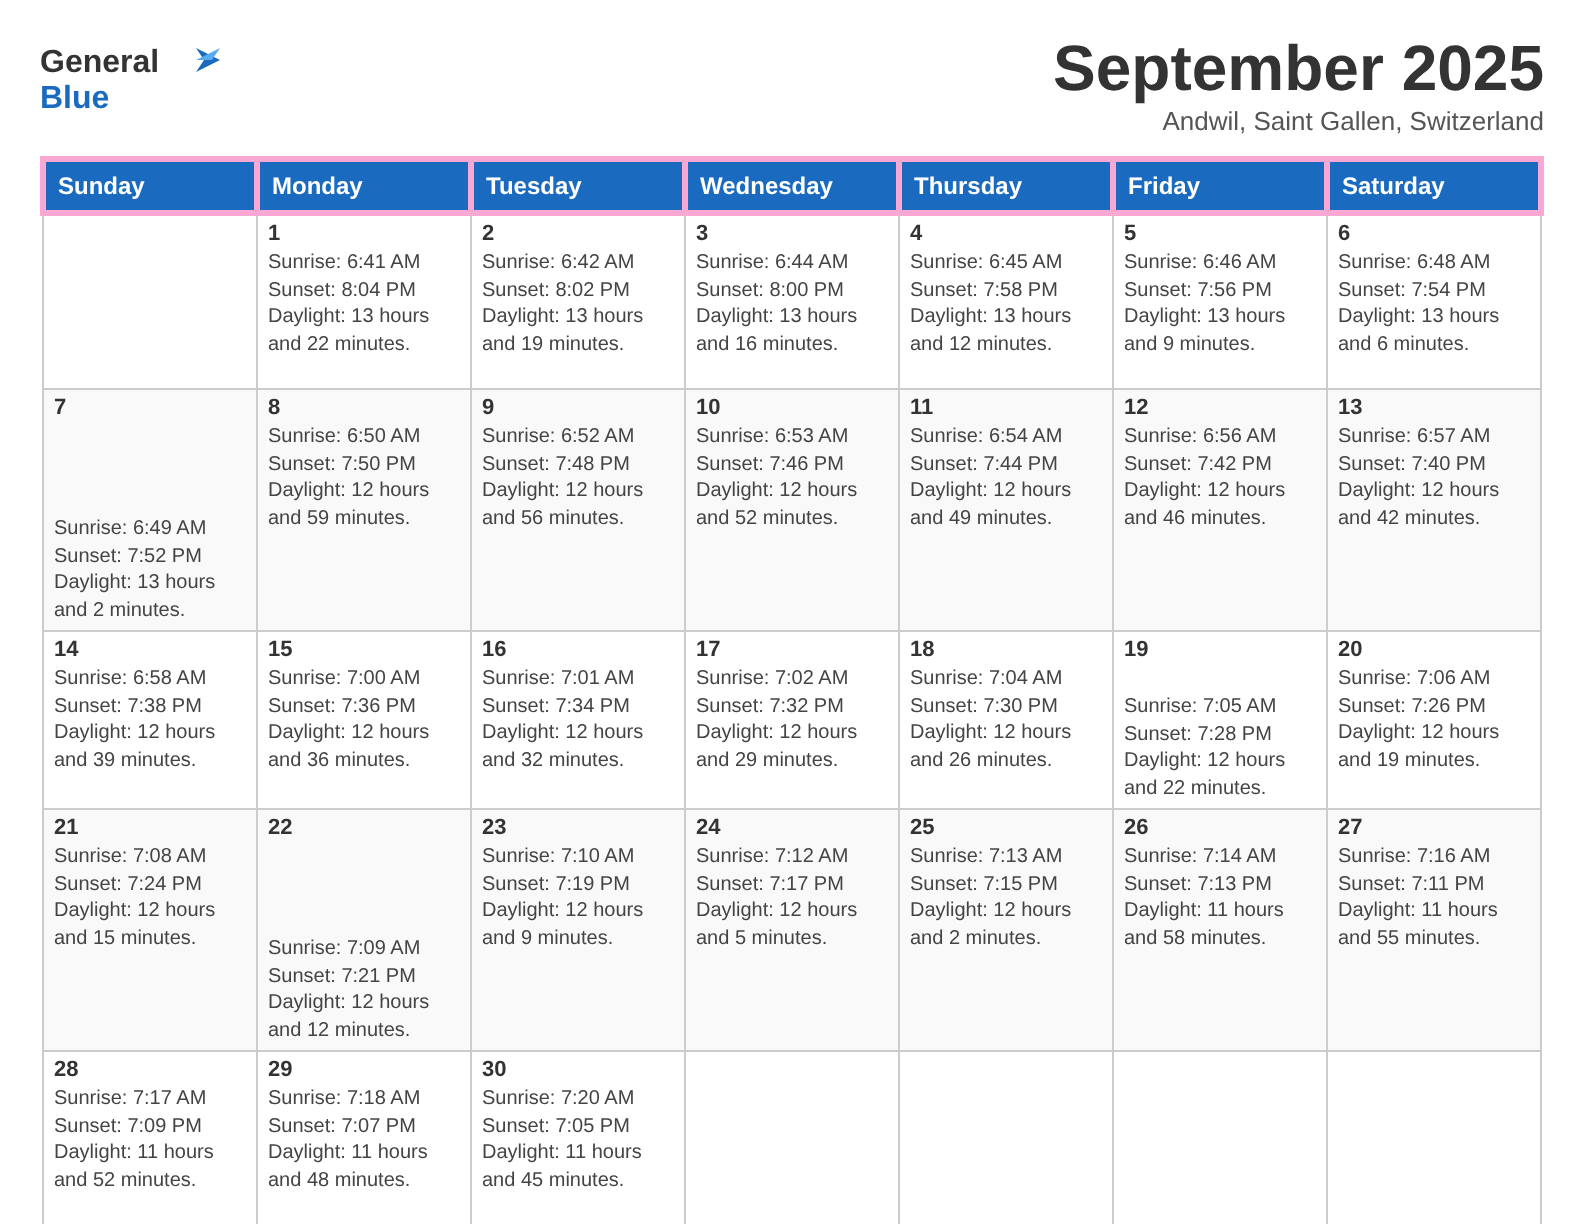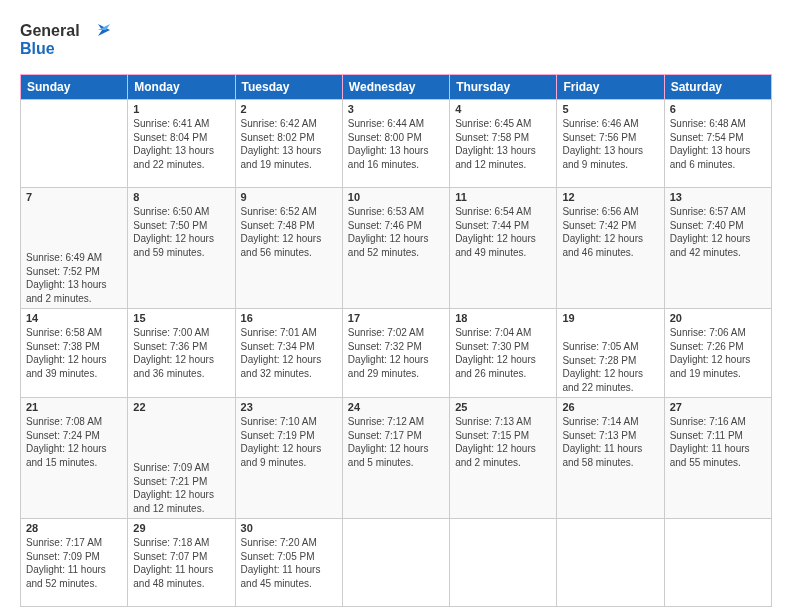--- a/index.html
+++ b/index.html
@@ -46,21 +46,21 @@
       width: 100%;
       table-layout: fixed;
     }
     .calendar th {
       background-color: #1a6bbf;
       color: #fff;
       font-size: 12px;
       font-weight: bold;
       text-align: left;
       padding: 5px 6px;
-      border: 1px solid #f9a8d4;
+      border: 3px solid #f9a8d4;
     }
     .calendar td {
       border: 1px solid #ccc;
       vertical-align: top;
       padding: 3px 5px;
       font-size: 9.5px;
       color: #333;
       height: 88px;
     }
     .day-num {
@@ -97,20 +97,24 @@
       <div>
         <svg width="90" height="44" viewBox="0 0 90 44">
           <text x="0" y="20" font-family="Arial" font-size="16" font-weight="bold" fill="#333">General</text>
           <text x="0" y="38" font-family="Arial" font-size="16" font-weight="bold" fill="#1a6bbf">Blue</text>
 
           <polygon points="78,8 90,14 78,20 82,14" fill="#1a6bbf"></polygon>
           <polygon points="78,14 90,8 86,14" fill="#5aabf0"></polygon>
         </svg>
       </div>
     </div>
+    <div class="title-area">
+      <div class="month-title">September 2025</div>
+      <div class="location">Andwil, Saint Gallen, Switzerland</div>
+    </div>
   </div>
 
   <table class="calendar">
     <thead>
       <tr>
         <th>Sunday</th>
         <th>Monday</th>
         <th>Tuesday</th>
         <th>Wednesday</th>
         <th>Thursday</th>

